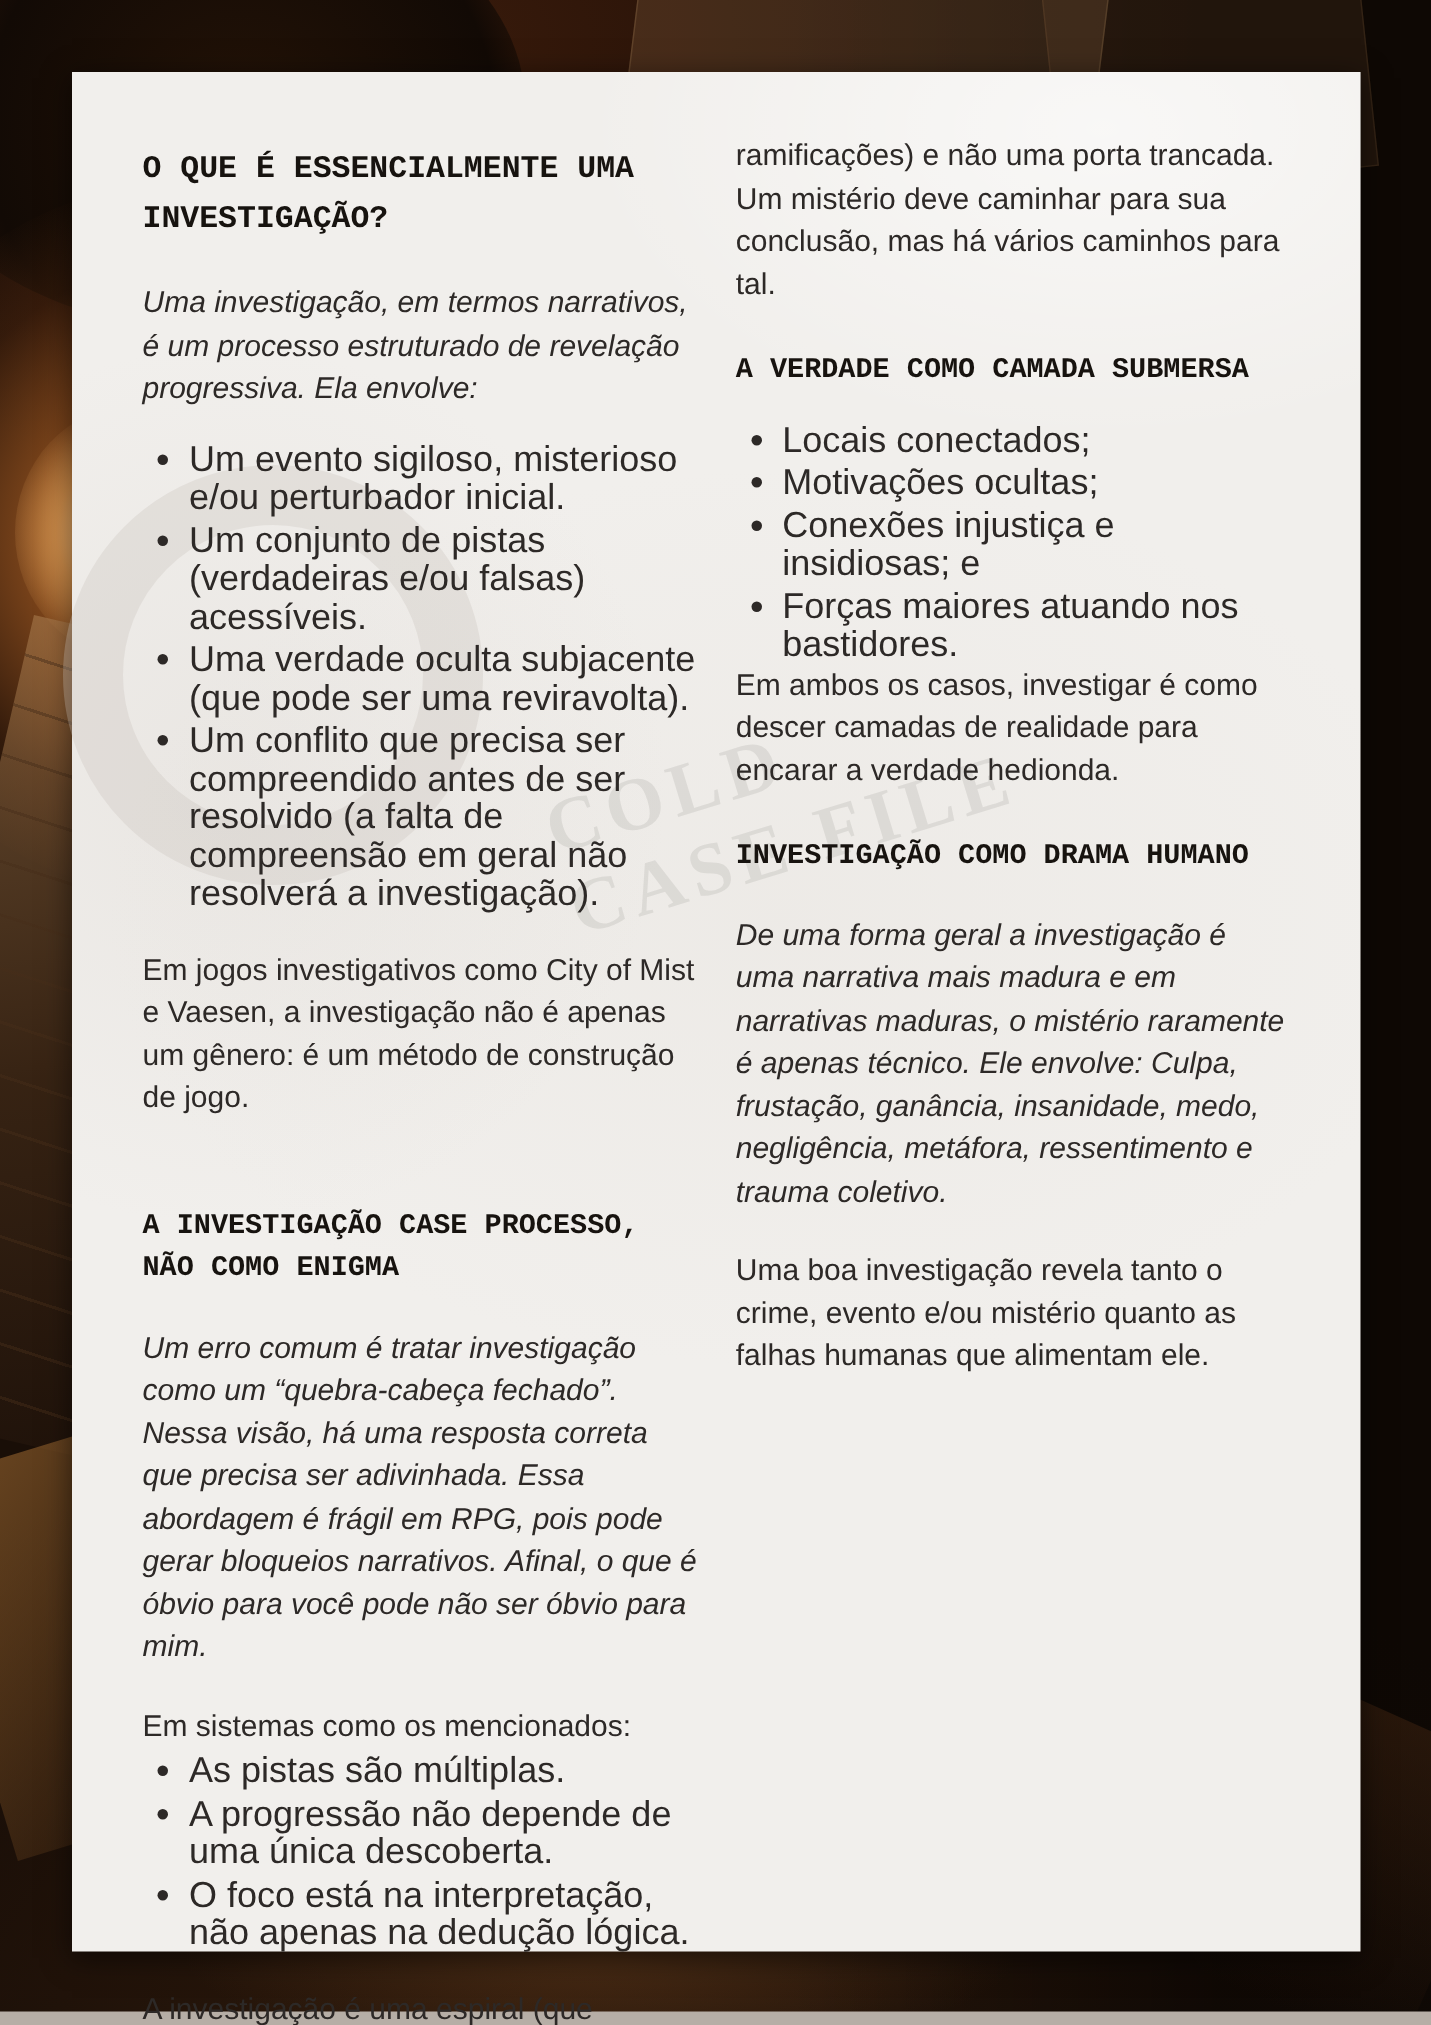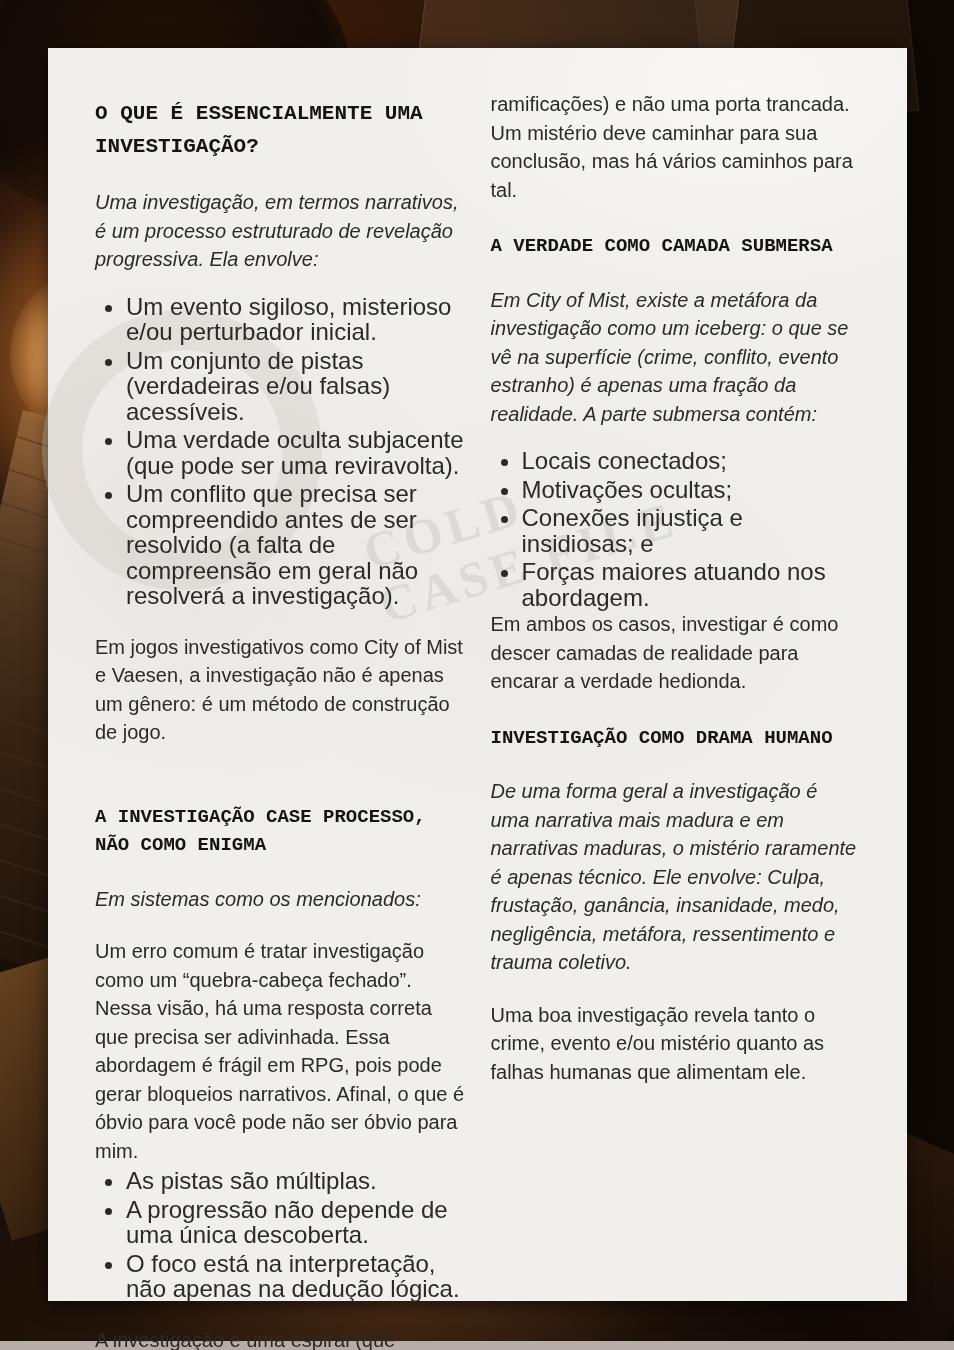--- a/index.html
+++ b/index.html
@@ -92,39 +92,38 @@
       <h1>O QUE É ESSENCIALMENTE UMA INVESTIGAÇÃO?</h1>
       <p>Uma investigação, em termos narrativos, é um processo estruturado de revelação progressiva. Ela envolve:</p>
       <ul>
         <li>Um evento sigiloso, misterioso e/ou perturbador inicial.</li>
         <li>Um conjunto de pistas (verdadeiras e/ou falsas) acessíveis.</li>
         <li>Uma verdade oculta subjacente (que pode ser uma reviravolta).</li>
         <li>Um conflito que precisa ser compreendido antes de ser resolvido (a falta de compreensão em geral não resolverá a investigação).</li>
       </ul>
       <p>Em jogos investigativos como City of Mist e Vaesen, a investigação não é apenas um gênero: é um método de construção de jogo.</p>
       <h2 class="spaced">A INVESTIGAÇÃO CASE PROCESSO, NÃO COMO ENIGMA</h2>
+      <p>Um erro comum é tratar investigação como um “quebra-cabeça fechado”. Nessa visão, há uma resposta correta que precisa ser adivinhada. Essa abordagem é frágil em RPG, pois pode gerar bloqueios narrativos. Afinal, o que é óbvio para você pode não ser óbvio para mim.</p>
       <p>Em sistemas como os mencionados:</p>
-      <p>Um erro comum é tratar investigação como um “quebra-cabeça fechado”. Nessa visão, há uma resposta correta que precisa ser adivinhada. Essa abordagem é frágil em RPG, pois pode gerar bloqueios narrativos. Afinal, o que é óbvio para você pode não ser óbvio para mim.</p>
       <ul class="tight">
         <li>As pistas são múltiplas.</li>
         <li>A progressão não depende de uma única descoberta.</li>
         <li>O foco está na interpretação, não apenas na dedução lógica.</li>
       </ul>
       <p>A investigação é uma espiral (que destrincha em possibilidades e</p>
     </div>
 
     <div class="col">
       <p class="tight">ramificações) e não uma porta trancada. Um mistério deve caminhar para sua conclusão, mas há vários caminhos para tal.</p>
       <h2>A VERDADE COMO CAMADA SUBMERSA</h2>
-      <p>Em City of Mist, existe a metáfora da investigação como um iceberg: o que se vê na superfície (crime, conflito, evento estranho) é apenas uma fração da realidade. A parte submersa contém:</p>
       <ul>
         <li>Locais conectados;</li>
         <li>Motivações ocultas;</li>
         <li>Conexões injustiça e insidiosas; e</li>
-        <li>Forças maiores atuando nos abordagem.</li>
+        <li>Forças maiores atuando nos bastidores.</li>
       </ul>
       <p class="tight">Em ambos os casos, investigar é como descer camadas de realidade para encarar a verdade hedionda.</p>
       <h2>INVESTIGAÇÃO COMO DRAMA HUMANO</h2>
       <p>De uma forma geral a investigação é uma narrativa mais madura e em narrativas maduras, o mistério raramente é apenas técnico. Ele envolve: Culpa, frustação, ganância, insanidade, medo, negligência, metáfora, ressentimento e trauma coletivo.</p>
       <p>Uma boa investigação revela tanto o crime, evento e/ou mistério quanto as falhas humanas que alimentam ele.</p>
     </div>
   </div>
 </div>
 
 </body></html>

